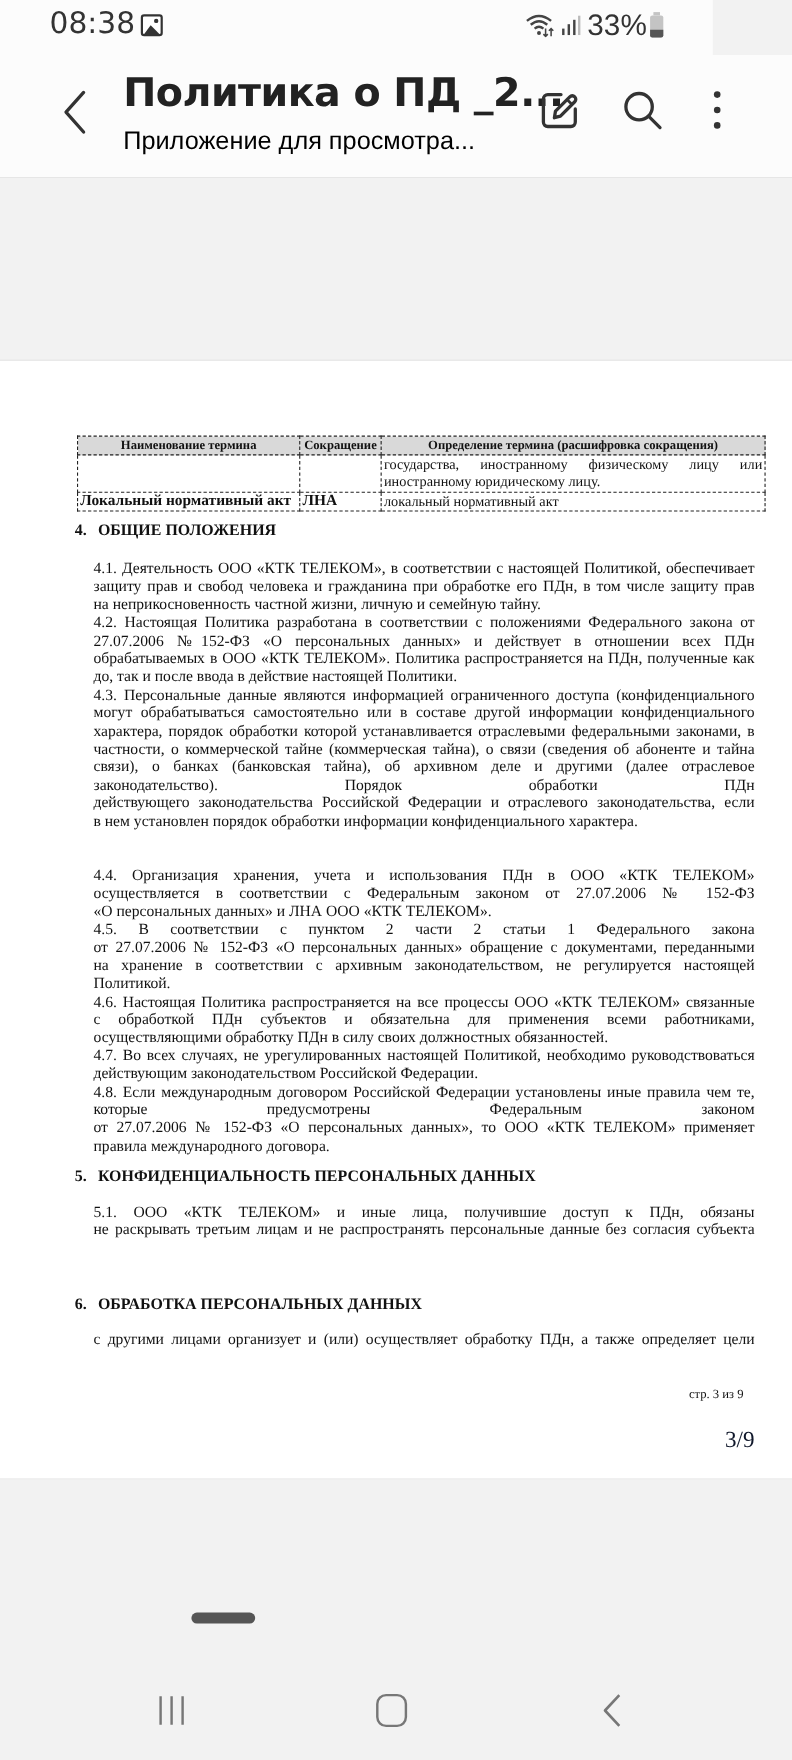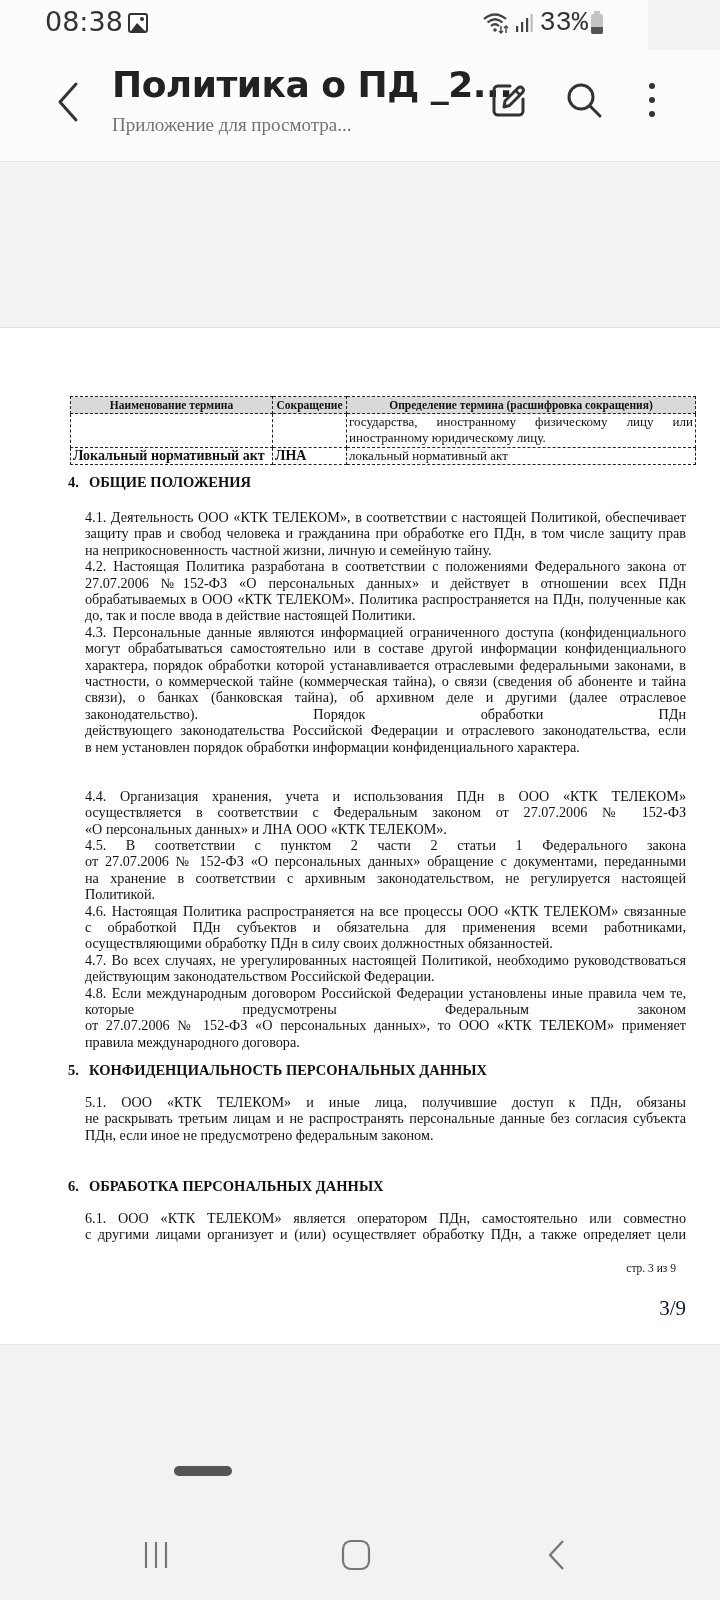--- a/index.html
+++ b/index.html
@@ -8,30 +8,30 @@
 
   
   .status-bar { position: absolute; left: 0; top: 0; width: 648px; height: 50px; background: #fcfcfc; }
   .status-time { position: absolute; left: 45px; top: 6px; font-size: 27px; color: #333; font-family: "DejaVu Sans", sans-serif; letter-spacing: 0px; }
   .status-gallery { position: absolute; left: 128px; top: 13px; width: 20px; height: 20px; border: 2.5px solid #333; border-radius: 3px; background: #fff; overflow: hidden; }
   .status-gallery::after { content: ""; position: absolute; left: 1px; bottom: 0; width: 0; height: 0; border-left: 6px solid transparent; border-right: 8px solid transparent; border-bottom: 8px solid #333; }
   .status-gallery::before { content: ""; position: absolute; right: 2px; top: 2px; width: 4px; height: 4px; border-radius: 50%; background: #333; }
   .status-right { position: absolute; right: 60px; top: 6px; height: 34px; display: flex; align-items: center; gap: 6px; }
   .wifi-icon { width: 26px; height: 22px; }
   .signal-icon { width: 18px; height: 18px; }
-  .battery-text { font-size: 27px; color: #333; font-family: Liberation Mono, monospace; }
+  .battery-text { font-size: 27px; color: #333; font-family: Liberation Sans, sans-serif; }
   .batt { position: absolute; right: 45px; top: 14px; width: 12px; height: 20px; background: #c4c4c4; border-radius: 2px; }
   .batt::after { content: ""; position: absolute; left: 0; bottom: 0; width: 12px; height: 7px; background: #555; border-radius: 0 0 2px 2px; }
   .batt::before { content: ""; position: absolute; left: 3px; top: -3px; width: 6px; height: 3px; background: #c4c4c4; }
 
   
   .app-header { position: absolute; left: 0; top: 50px; width: 720px; height: 112px; background: #fcfcfc; border-bottom: 1px solid #e4e4e4; }
   .back-btn { position: absolute; left: 50px; top: 30px; width: 36px; height: 44px; cursor: pointer; }
   .title { position: absolute; left: 112px; top: 14px; font-size: 36px; font-weight: bold; color: #222; white-space: nowrap; font-family: "DejaVu Sans", sans-serif; letter-spacing: -0.5px; }
-  .subtitle { position: absolute; left: 112px; top: 64px; font-size: 19px; color: #737373; white-space: nowrap; font-family: Liberation Serif, serif; }
+  .subtitle { position: absolute; left: 112px; top: 64px; font-size: 23px; color: #000000; white-space: nowrap; font-family: Liberation Sans, sans-serif; }
   .hdr-btn { position: absolute; top: 28px; width: 44px; height: 44px; display: flex; align-items: center; justify-content: center; cursor: pointer; }
   .edit-btn { left: 487px; }
   .search-btn { left: 562px; }
   .more-btn { left: 630px; }
 
   
   .gap-top { position: absolute; left: 0; top: 162px; width: 720px; height: 166px; background: #f2f2f2; border-bottom: 1px solid #e0e0e0; }
 
   
   .page { position: absolute; left: 0; top: 328px; width: 720px; height: 1017px; background: #fff; border-bottom: 1px solid #e6e6e6; font-family: "Liberation Serif", serif; color: #111; }
@@ -186,25 +186,23 @@
       <div class="para" style="top: 656.6px;">
         <span class="line">4.8. Если международным договором Российской Федерации установлены иные правила чем те,</span>
         <span class="line">которые предусмотрены Федеральным законом</span>
         <span class="line">от 27.07.2006 № 152-ФЗ «О персональных данных», то ООО «КТК ТЕЛЕКОМ» применяет</span>
         <span class="line last">правила международного договора.</span>
       </div>
       <div class="section-h" style="top: 734px;"><span class="num">5.</span><span>КОНФИДЕНЦИАЛЬНОСТЬ ПЕРСОНАЛЬНЫХ ДАННЫХ</span></div>
       <div class="para" style="top: 766px;">
         <span class="line">5.1. ООО «КТК ТЕЛЕКОМ» и иные лица, получившие доступ к ПДн, обязаны</span>
         <span class="line">не раскрывать третьим лицам и не распространять персональные данные без согласия субъекта</span>
-        <span class="line last">ПДн, если иное не предусмотрено федеральным законом.</span>
       </div>
       <div class="section-h" style="top: 850px;"><span class="num">6.</span><span>ОБРАБОТКА ПЕРСОНАЛЬНЫХ ДАННЫХ</span></div>
       <div class="para" style="top: 882px;">
-        <span class="line">6.1. ООО «КТК ТЕЛЕКОМ» является оператором ПДн, самостоятельно или совместно</span>
         <span class="line">с другими лицами организует и (или) осуществляет обработку ПДн, а также определяет цели</span>
       </div>
     </div>
 
   <div class="footer-text">стр. 3 из 9</div>
   <div class="page-indicator">3/9</div>
 </div>
 
 <div class="scroll-handle"></div>
 

